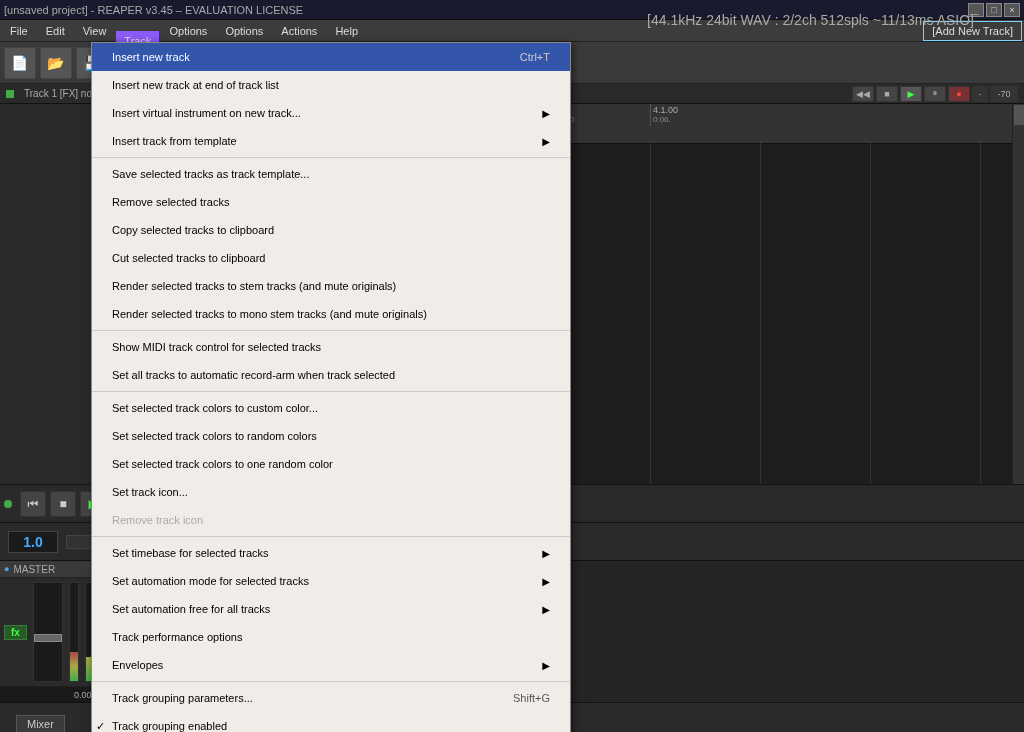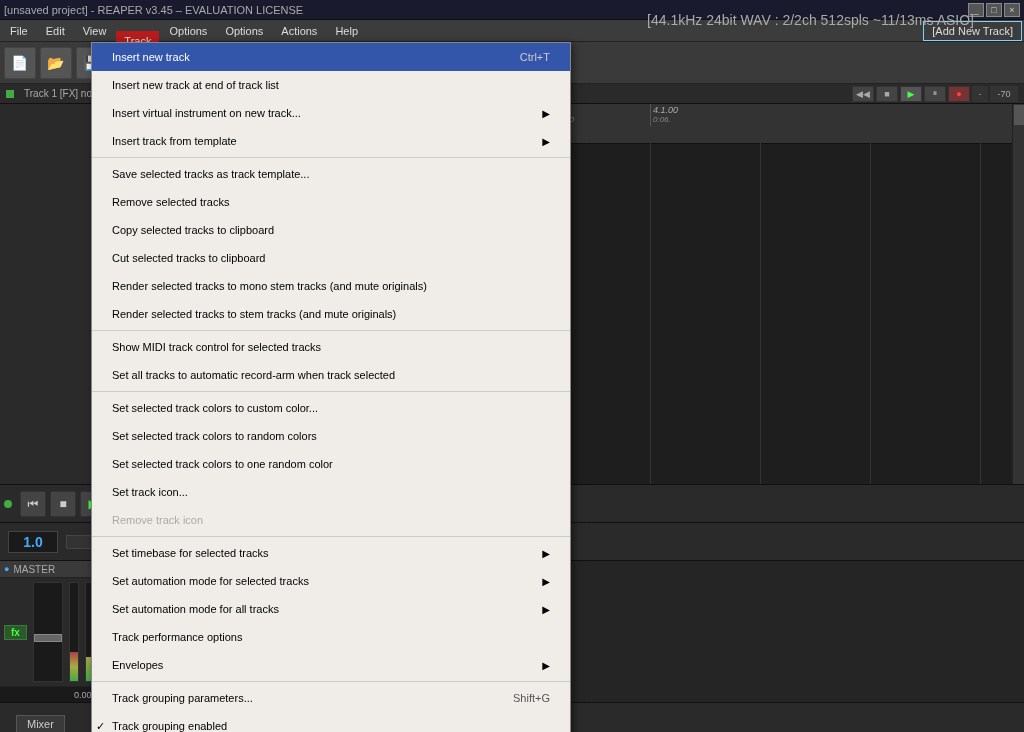--- a/index.html
+++ b/index.html
@@ -57,21 +57,21 @@
     .menu-item {
       padding: 2px 8px;
       color: #ddd;
       cursor: pointer;
       font-size: 11px;
       height: 20px;
       display: flex;
       align-items: center;
     }
     .menu-item:hover, .menu-item.active {
-      background: #b91c1c;
+      background: #8b5cf6;
       margin-top: 20px;
     }
 
     
     #toolbar {
       background: #3a3a3a;
       height: 42px;
       display: flex;
       align-items: center;
       padding: 2px 4px;
@@ -140,21 +140,20 @@
       top: 0;
       height: 22px;
       border-left: 1px solid #555;
       color: #aaa;
       font-size: 9px;
       padding-left: 2px;
       display: flex;
       flex-direction: column;
       justify-content: flex-start;
       padding-top: 1px;
-      font-style: italic;
     }
 
     
     #dropdown-menu {
       position: absolute;
       top: 42px;
       left: 91px;
       width: 480px;
       background: #f0ede8;
       border: 1px solid #888;
@@ -527,24 +526,24 @@
   <div class="dropdown-item">
     <span>Remove selected tracks</span>
   </div>
   <div class="dropdown-item">
     <span>Copy selected tracks to clipboard</span>
   </div>
   <div class="dropdown-item">
     <span>Cut selected tracks to clipboard</span>
   </div>
   <div class="dropdown-item">
+    <span>Render selected tracks to stem tracks (and mute originals)</span>
+  </div>
+  <div class="dropdown-item">
     <span>Render selected tracks to mono stem tracks (and mute originals)</span>
-  </div>
-  <div class="dropdown-item">
-    <span>Render selected tracks to stem tracks (and mute originals)</span>
   </div>
   <div class="menu-separator"></div>
 
   <div class="dropdown-item">
     <span>Show MIDI track control for selected tracks</span>
   </div>
   <div class="dropdown-item">
     <span>Set all tracks to automatic record-arm when track selected</span>
   </div>
   <div class="menu-separator"></div>
@@ -568,21 +567,21 @@
 
   <div class="dropdown-item">
     <span>Set timebase for selected tracks</span>
     <span class="arrow">▶</span>
   </div>
   <div class="dropdown-item">
     <span>Set automation mode for selected tracks</span>
     <span class="arrow">▶</span>
   </div>
   <div class="dropdown-item">
-    <span>Set automation mode for all tracks</span>
+    <span>Set automation free for all tracks</span>
     <span class="arrow">▶</span>
   </div>
   <div class="dropdown-item">
     <span>Track performance options</span>
   </div>
   <div class="dropdown-item">
     <span>Envelopes</span>
     <span class="arrow">▶</span>
   </div>
   <div class="menu-separator"></div>

